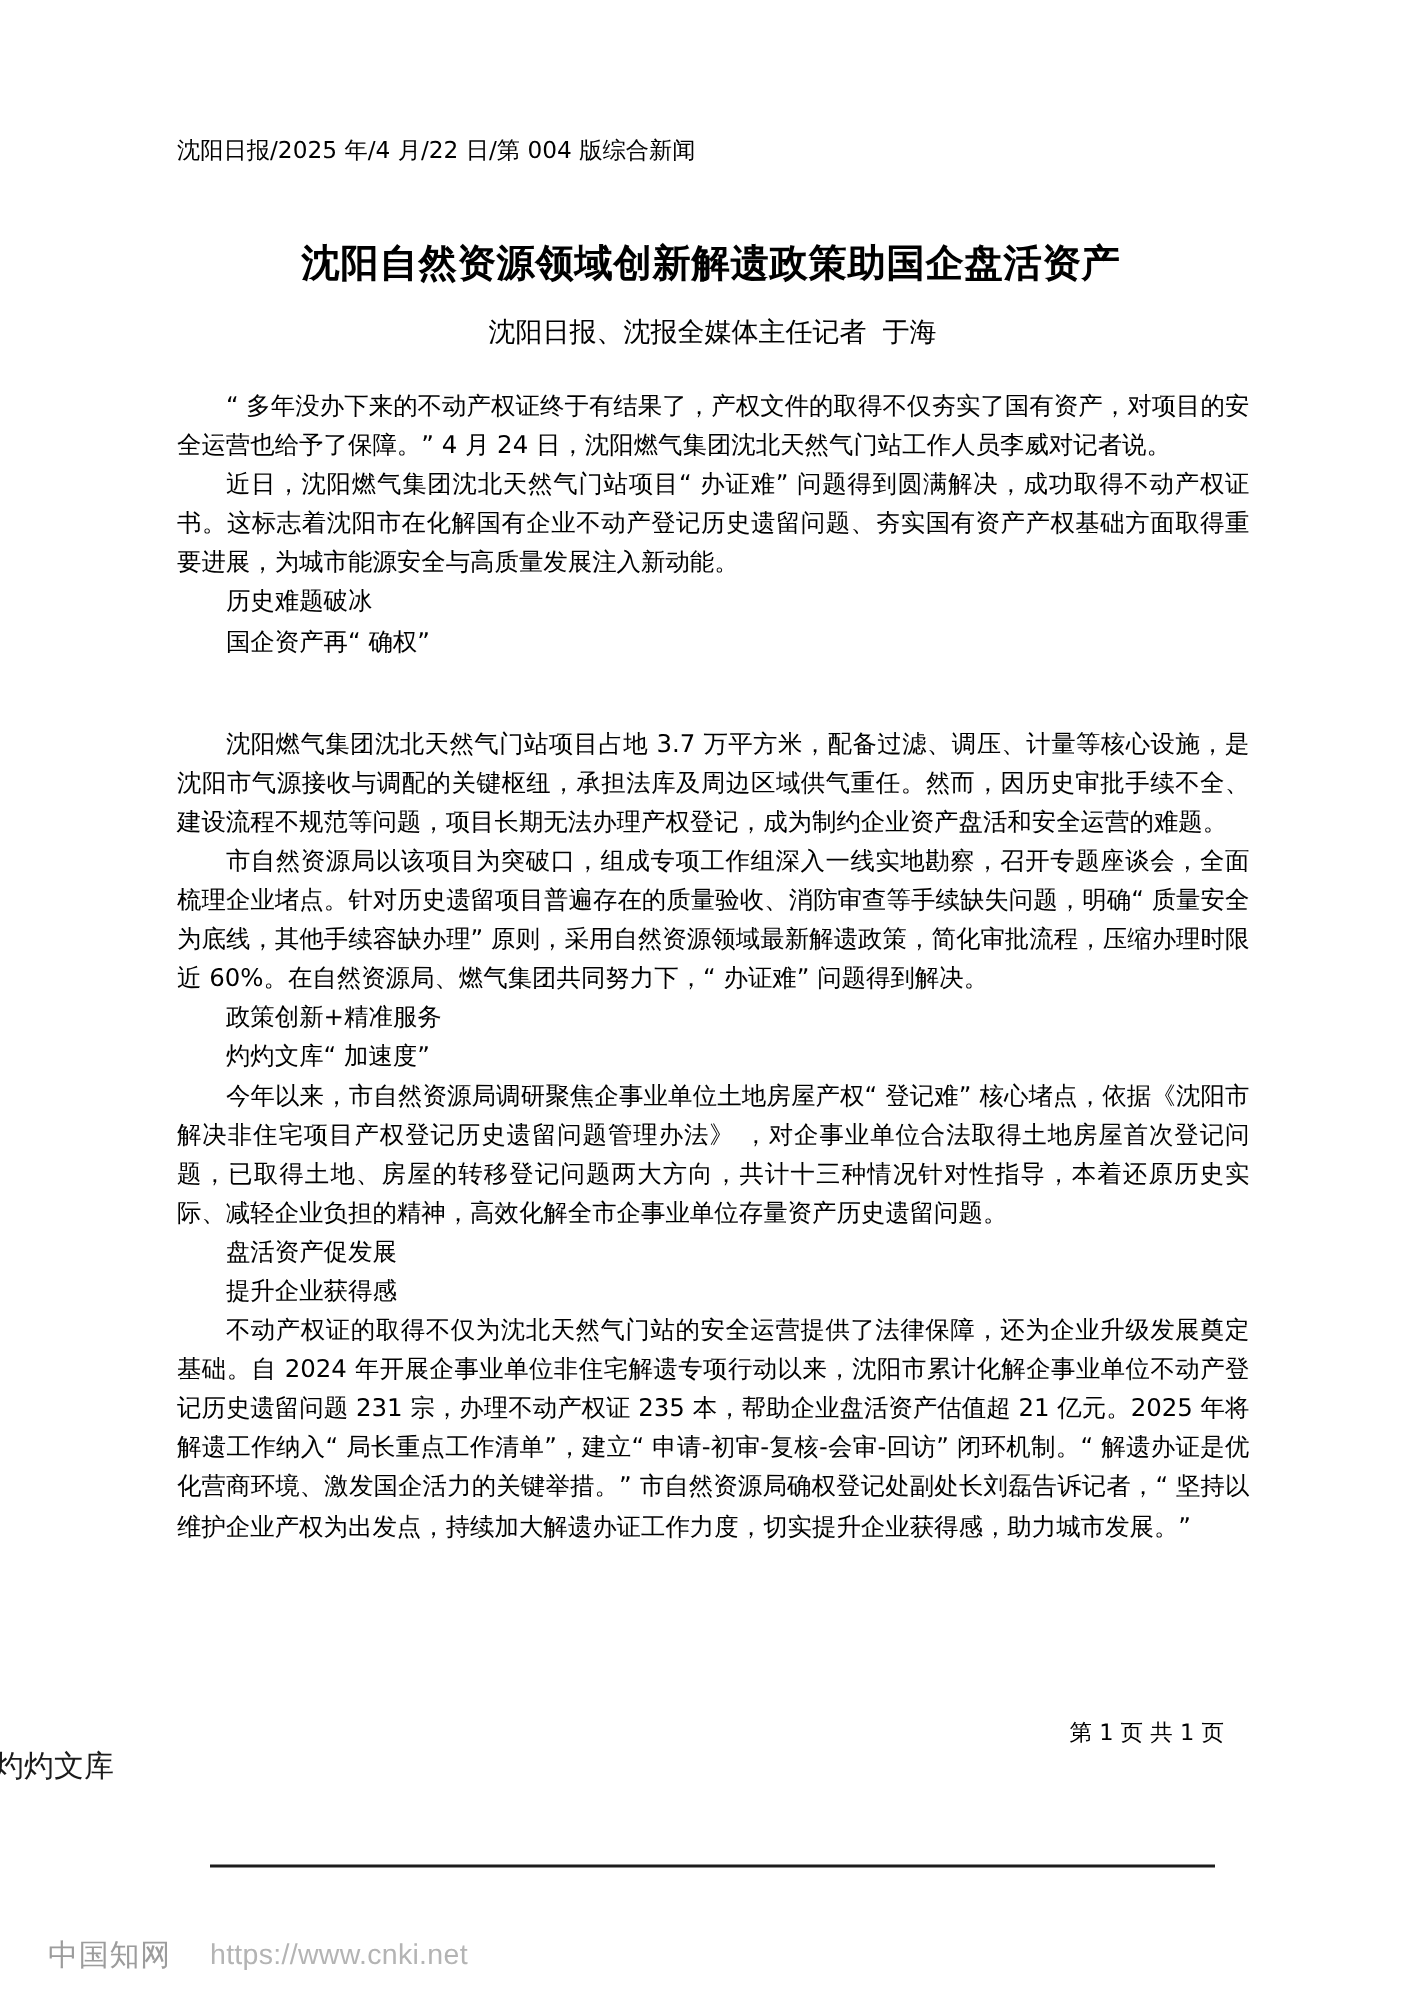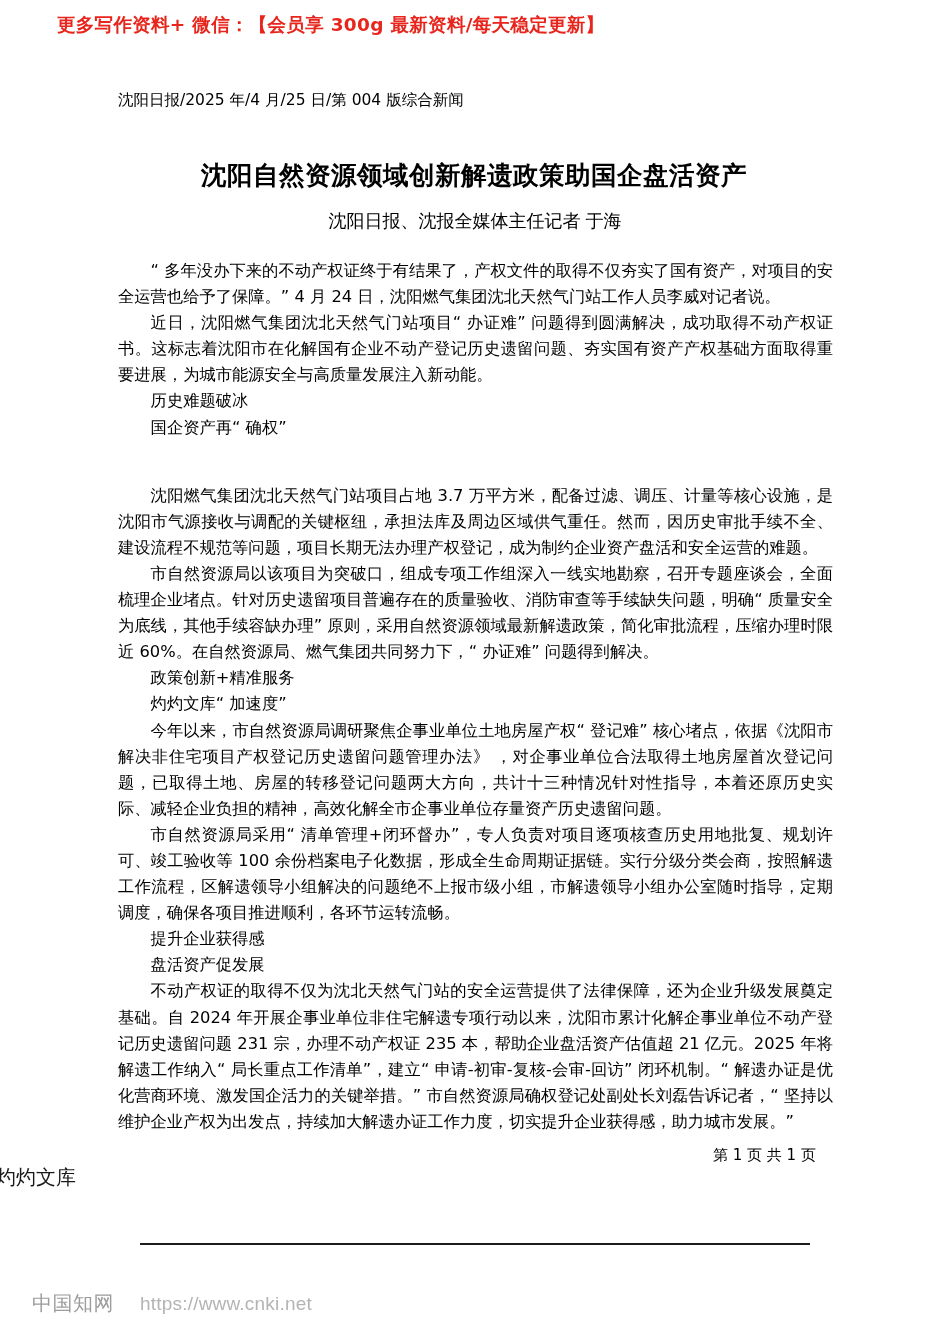--- a/index.html
+++ b/index.html
@@ -60,21 +60,21 @@
     letter-spacing: 0.5px;
     color: #000;
   }
 
   .byline {
     position: absolute;
     left: 0;
     top: 209px;
     width: 950px;
     text-align: center;
-    font-family: Liberation Sans, sans-serif;
+    font-family: Liberation Mono, monospace;
     font-size: 18px;
     color: #000;
   }
 
   
   .body-text {
     position: absolute;
     left: 118px;
     top: 258px;
     width: 715px;
@@ -144,41 +144,39 @@
     font-size: 19px;
     color: #b4b4b4;
     letter-spacing: 0.2px;
   }
 </style>
 </head>
 <body>
 
 <div class="page">
 
-  <div class="promo">更多写作资料+ 微信：【会员享 300g 最新资料/每天稳定更新】</div>
 
-  <div class="source">沈阳日报/2025 年/4 月/25 日/第 004 版综合新闻</div>
+  <div class="source">沈阳日报/2025 年/4 月/22 日/第 004 版综合新闻</div>
 
   <div class="title">沈阳自然资源领域创新解遗政策助国企盘活资产</div>
 
   <div class="byline">沈阳日报、沈报全媒体主任记者  于海</div>
 
   <div class="body-text">
     <p>“ 多年没办下来的不动产权证终于有结果了，产权文件的取得不仅夯实了国有资产，对项目的安全运营也给予了保障。” 4 月 24 日，沈阳燃气集团沈北天然气门站工作人员李威对记者说。</p>
     <p>近日，沈阳燃气集团沈北天然气门站项目“ 办证难” 问题得到圆满解决，成功取得不动产权证书。这标志着沈阳市在化解国有企业不动产登记历史遗留问题、夯实国有资产产权基础方面取得重要进展，为城市能源安全与高质量发展注入新动能。</p>
     <p>历史难题破冰</p>
     <p>国企资产再“ 确权”</p>
     <p class="gap">沈阳燃气集团沈北天然气门站项目占地 3.7 万平方米，配备过滤、调压、计量等核心设施，是沈阳市气源接收与调配的关键枢纽，承担法库及周边区域供气重任。然而，因历史审批手续不全、建设流程不规范等问题，项目长期无法办理产权登记，成为制约企业资产盘活和安全运营的难题。</p>
     <p>市自然资源局以该项目为突破口，组成专项工作组深入一线实地勘察，召开专题座谈会，全面梳理企业堵点。针对历史遗留项目普遍存在的质量验收、消防审查等手续缺失问题，明确“ 质量安全为底线，其他手续容缺办理” 原则，采用自然资源领域最新解遗政策，简化审批流程，压缩办理时限近 60%。在自然资源局、燃气集团共同努力下，“ 办证难” 问题得到解决。</p>
     <p>政策创新+精准服务</p>
     <p>灼灼文库“ 加速度”</p>
     <p>今年以来，市自然资源局调研聚焦企事业单位土地房屋产权“ 登记难” 核心堵点，依据《沈阳市解决非住宅项目产权登记历史遗留问题管理办法》 ，对企事业单位合法取得土地房屋首次登记问题，已取得土地、房屋的转移登记问题两大方向，共计十三种情况针对性指导，本着还原历史实际、减轻企业负担的精神，高效化解全市企事业单位存量资产历史遗留问题。</p>
-    <p>市自然资源局采用“ 清单管理+闭环督办”，专人负责对项目逐项核查历史用地批复、规划许可、竣工验收等 100 余份档案电子化数据，形成全生命周期证据链。实行分级分类会商，按照解遗工作流程，区解遗领导小组解决的问题绝不上报市级小组，市解遗领导小组办公室随时指导，定期调度，确保各项目推进顺利，各环节运转流畅。</p>
+    <p>盘活资产促发展</p>
     <p>提升企业获得感</p>
-    <p>盘活资产促发展</p>
     <p>不动产权证的取得不仅为沈北天然气门站的安全运营提供了法律保障，还为企业升级发展奠定基础。自 2024 年开展企事业单位非住宅解遗专项行动以来，沈阳市累计化解企事业单位不动产登记历史遗留问题 231 宗，办理不动产权证 235 本，帮助企业盘活资产估值超 21 亿元。2025 年将解遗工作纳入“ 局长重点工作清单”，建立“ 申请-初审-复核-会审-回访” 闭环机制。“ 解遗办证是优化营商环境、激发国企活力的关键举措。” 市自然资源局确权登记处副处长刘磊告诉记者，“ 坚持以维护企业产权为出发点，持续加大解遗办证工作力度，切实提升企业获得感，助力城市发展。”</p>
   </div>
 
   <div class="page-count">第 1 页 共 1 页</div>
 
   <div class="watermark">灼灼文库</div>
 
   <div class="rule"></div>
 
   <div class="cnki">

